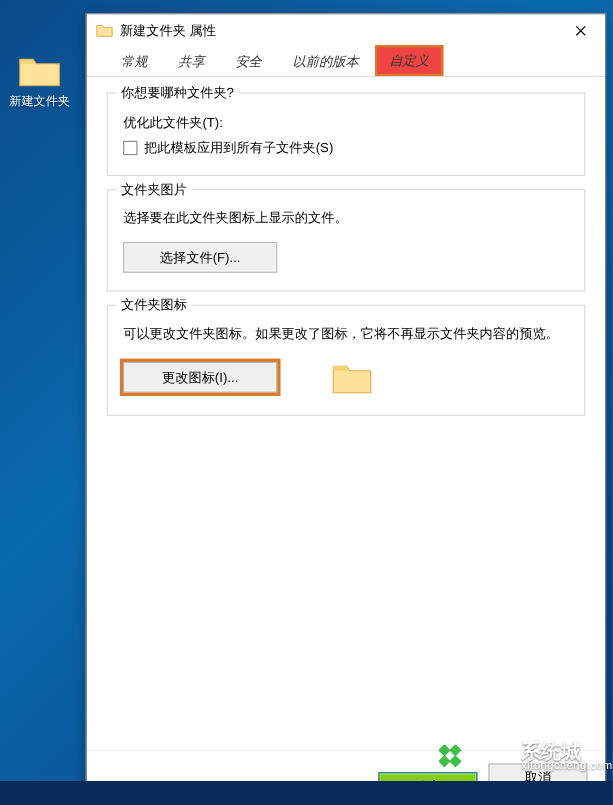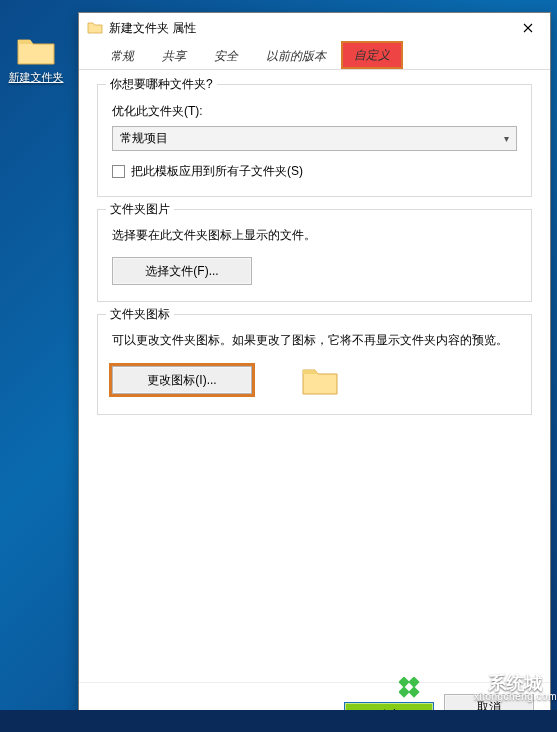--- a/index.html
+++ b/index.html
@@ -1,17 +1,17 @@
 <!DOCTYPE html>
 <html><head>
 <meta charset="utf-8">
 <style>
 html,body{margin:0;padding:0;width:557px;height:732px;overflow:hidden;font-family:"Microsoft YaHei","Segoe UI",sans-serif;font-size:12px;background:#0a5a9e;}
 .desktop{position:relative;width:557px;height:732px;background:linear-gradient(135deg,#0a4a8a 0%,#0a6aae 40%,#0a3a7a 100%);}
-.desktop-icon{position:absolute;left:8px;top:34px;width:56px;text-align:center;color:#fff;font-size:11px;text-decoration:underline;}
+.desktop-icon{position:absolute;left:8px;top:48px;width:56px;text-align:center;color:#fff;font-size:11px;}
 .desktop-icon .folder-glyph{width:40px;height:32px;margin:0 auto 4px auto;}
 .folder-glyph svg{width:100%;height:100%;}
 .desktop-icon .lbl{text-shadow:0 1px 2px rgba(0,0,0,0.6);}
 .dialog{position:absolute;left:78px;top:12px;width:473px;height:720px;background:#fff;border:1px solid #7a7a7a;box-shadow:0 4px 12px rgba(0,0,0,0.3);box-sizing:border-box;display:flex;flex-direction:column;}
 .titlebar{height:30px;display:flex;align-items:center;padding:0 0 0 8px;}
 .titlebar .ticon{width:16px;height:16px;margin-right:6px;flex:0 0 auto;}
 .titlebar .ttext{flex:1;color:#000;font-size:12px;}
 .titlebar .tclose{width:44px;height:30px;display:flex;align-items:center;justify-content:center;}
 .titlebar .tclose svg{width:10px;height:10px;}
 .tabs{height:26px;display:flex;align-items:flex-end;border-bottom:1px solid #ddd;padding-left:18px;font-style:italic;}
@@ -31,21 +31,21 @@
 .btn-hl{outline:3px solid #d87a2a;outline-offset:0;}
 .btn-row{display:flex;gap:10px;flex-wrap:wrap;}
 .btn-row.mt{margin-top:8px;}
 .group .desc{color:#000;margin:2px 0 12px 0;line-height:1.6;}
 .preview-pair{display:flex;align-items:center;gap:48px;}
 .folder-preview{width:40px;height:36px;}
 .footer{height:48px;display:flex;align-items:center;justify-content:flex-end;gap:10px;padding-right:16px;border-top:1px solid #eee;}
 .footer .btn{width:90px;height:26px;padding:0;}
 .footer .btn.primary{border:1px solid #1a6fb8;background:#84cc16;margin-top:16px;}
 .watermark{position:absolute;right:0;bottom:30px;display:flex;align-items:center;gap:6px;color:#fff;pointer-events:none;}
-.watermark .wm-txt{text-align:center;font-size:18px;font-weight:bold;line-height:1;text-shadow:0 1px 2px rgba(0,0,0,0.6);margin-left:47px;}
+.watermark .wm-txt{text-align:left;font-size:18px;font-weight:bold;line-height:1;text-shadow:0 1px 2px rgba(0,0,0,0.6);margin-left:47px;}
 .watermark .wm-sub{font-size:10px;font-weight:normal;letter-spacing:0.5px;}
 .wm-ico{width:22px;height:22px;}
 .taskbar{position:absolute;left:0;bottom:0;width:100%;height:22px;background:#0a2a5a;}
 </style>
 </head>
 <body>
 
 <div class="desktop">
 
   <div class="desktop-icon">
@@ -79,24 +79,20 @@
       <div class="tab">安全</div>
       <div class="tab">以前的版本</div>
       <div class="tab active hl">自定义</div>
     </div>
 
     <div class="tabbody">
 
       <div class="group">
         <div class="legend">你想要哪种文件夹?</div>
         <div class="lbl-line">优化此文件夹(T):</div>
-        <div class="select">
-          <span>常规项目</span>
-          <span class="arrow">▾</span>
-        </div>
         <div class="chk-row">
           <div class="chk"></div>
           <span>把此模板应用到所有子文件夹(S)</span>
         </div>
       </div>
 
       <div class="group">
         <div class="legend">文件夹图片</div>
         <div class="desc">选择要在此文件夹图标上显示的文件。</div>
         <div class="btn-row">

